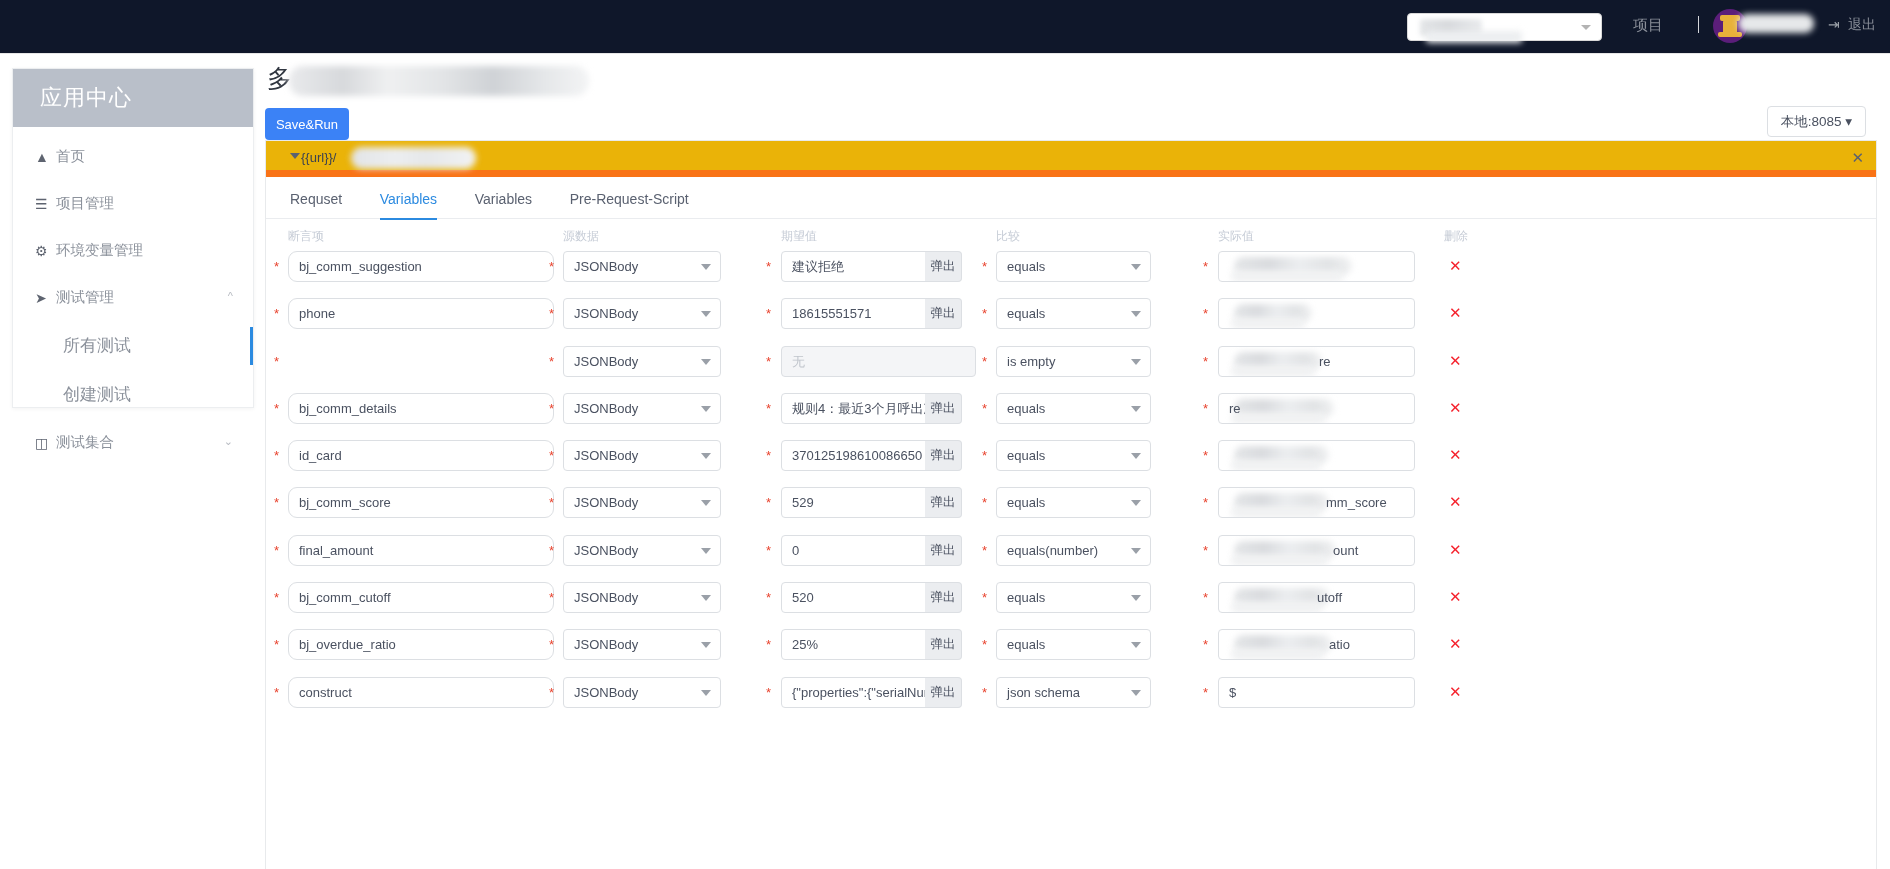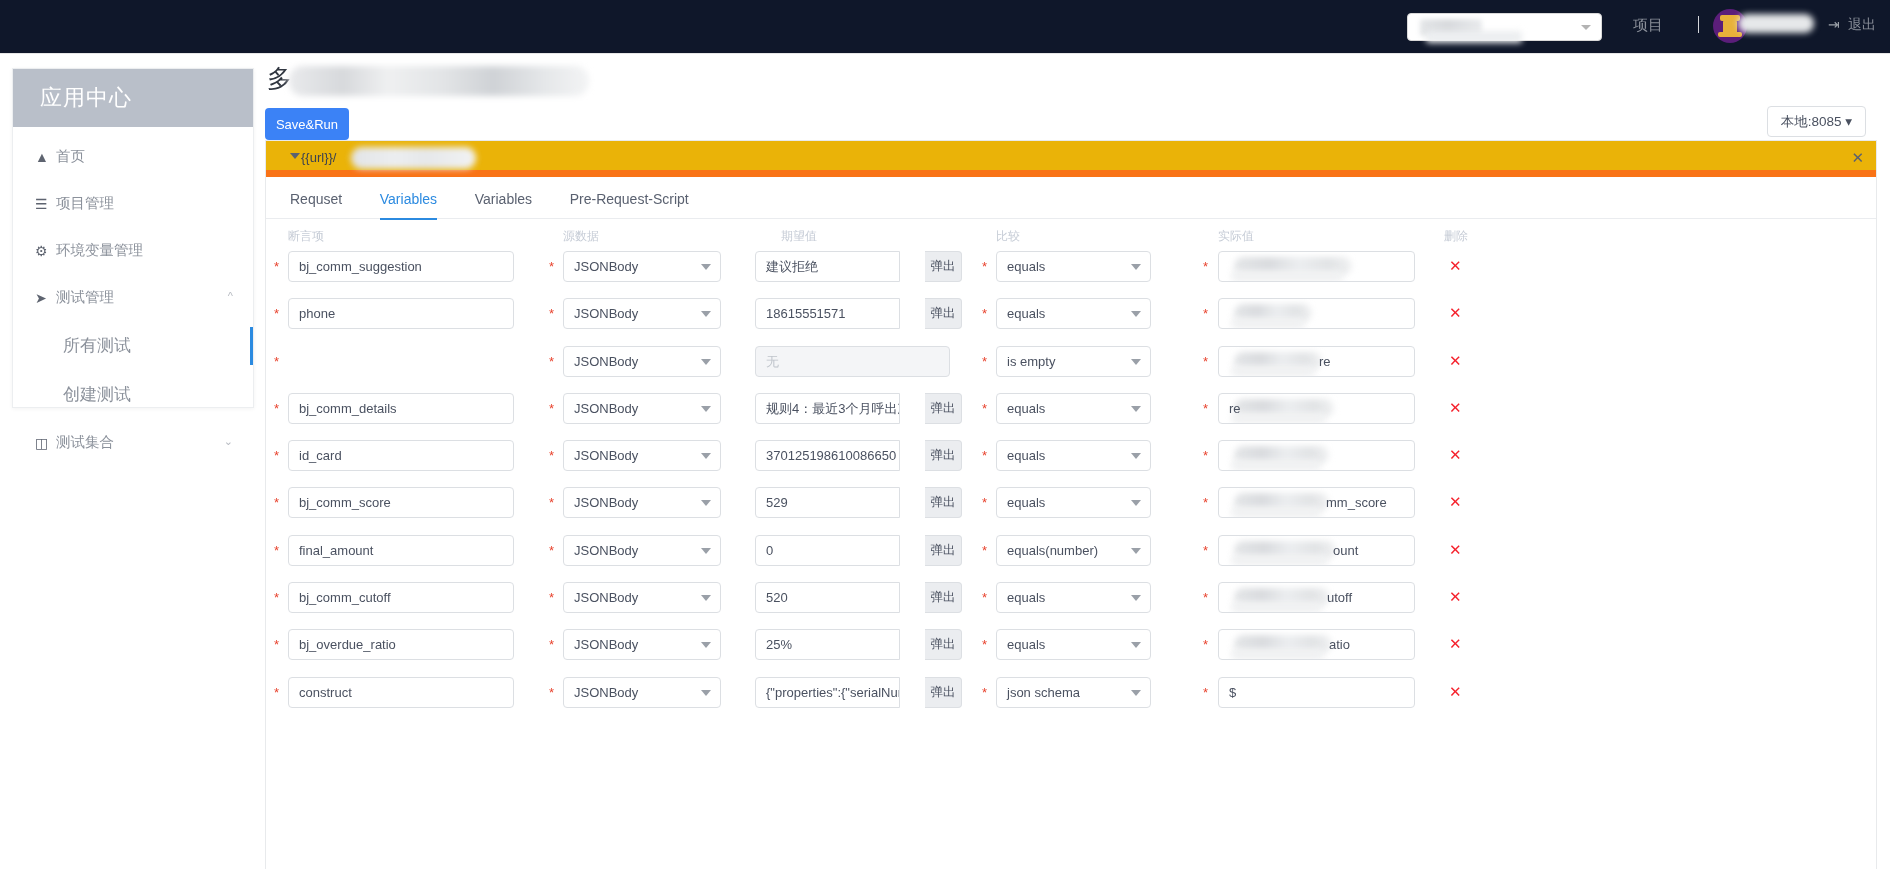--- a/index.html
+++ b/index.html
@@ -252,32 +252,32 @@
     border-radius: 4px;
     background: #fff;
     font-size: 13px; color: #4a5160;
     padding: 0 10px;
     line-height: 29px;
     white-space: nowrap; overflow: hidden;
     font-family: inherit;
   }
   .inp.disabled { background: #f4f5f7; color: #bfc4cb; }
 
-  .c1 { left: 22px;  width: 226px; }
+  .c1 { left: 22px;  width: 266px; border-radius: 9px; }
   .c1-star { left: 8px; }
   .c2 { left: 297px; width: 158px; padding-right: 24px; }
   .c2-star { left: 283px; }
   .c2 .sel-caret {
     position: absolute; right: 9px; top: 12px;
     width: 0; height: 0;
     border-left: 5px solid transparent;
     border-right: 5px solid transparent;
     border-top: 6px solid #9aa0a8;
   }
-  .c3 { left: 489px; width: 145px; border-radius: 4px 0 0 4px; }
+  .c3 { left: 515px; width: 145px; border-radius: 4px 0 0 4px; }
   .c3.full { width: 195px; border-radius: 4px; }
   .c3-star { left: 500px; }
   .popbtn {
     position: absolute; left: 659px; top: 4px;
     width: 37px; height: 31px;
     background: #ebedf0;
     border: 1px solid #dcdfe3; border-left: none;
     border-radius: 0 4px 4px 0;
     font-size: 12.5px; color: #4a5160;
     text-align: center; line-height: 29px;
@@ -562,21 +562,21 @@
           <span class="star c3-star">*</span>
           <div class="inp c3">520</div>
           <div class="popbtn">弹出</div>
           <span class="star c4-star">*</span>
           <div class="inp c4">equals<span class="sel-caret"></span></div>
           <span class="star c5-star">*</span>
           <div class="inp c5" style="position:absolute">
             <span style="position:relative;display:block;height:29px">
               <span class="val-blur" style="width:96px"></span>
               <span class="val-blur2" style="width:91px"></span>
-              <span class="val-suffix" style="left:98px">utoff</span>
+              <span class="val-suffix" style="left:88px">utoff</span>
             </span>
           </div>
           <span class="delx">✕</span>
         </div>
         <div class="arow">
           <span class="star c1-star">*</span>
           <div class="inp c1">bj_overdue_ratio</div>
           <span class="star c2-star">*</span>
           <div class="inp c2">JSONBody<span class="sel-caret"></span></div>
           <span class="star c3-star">*</span>

